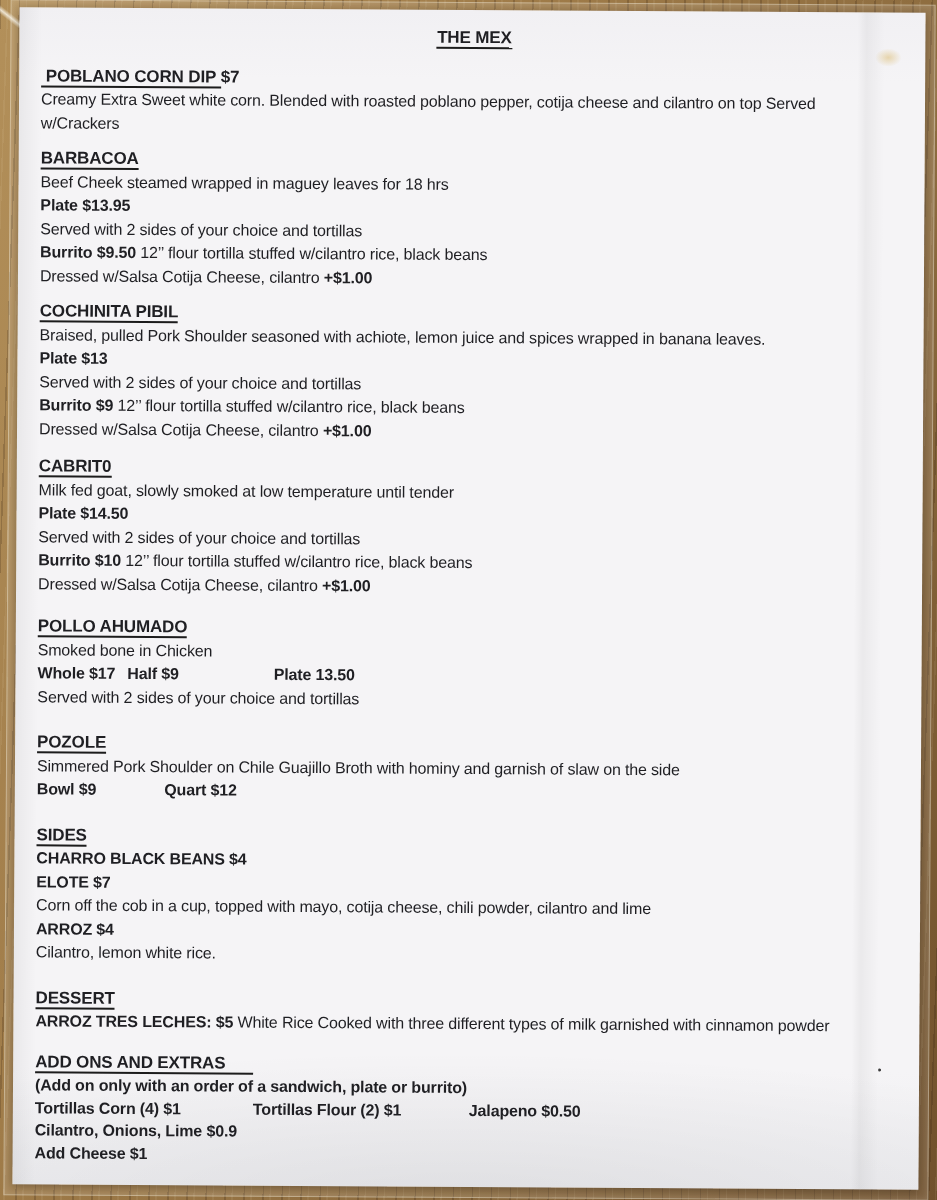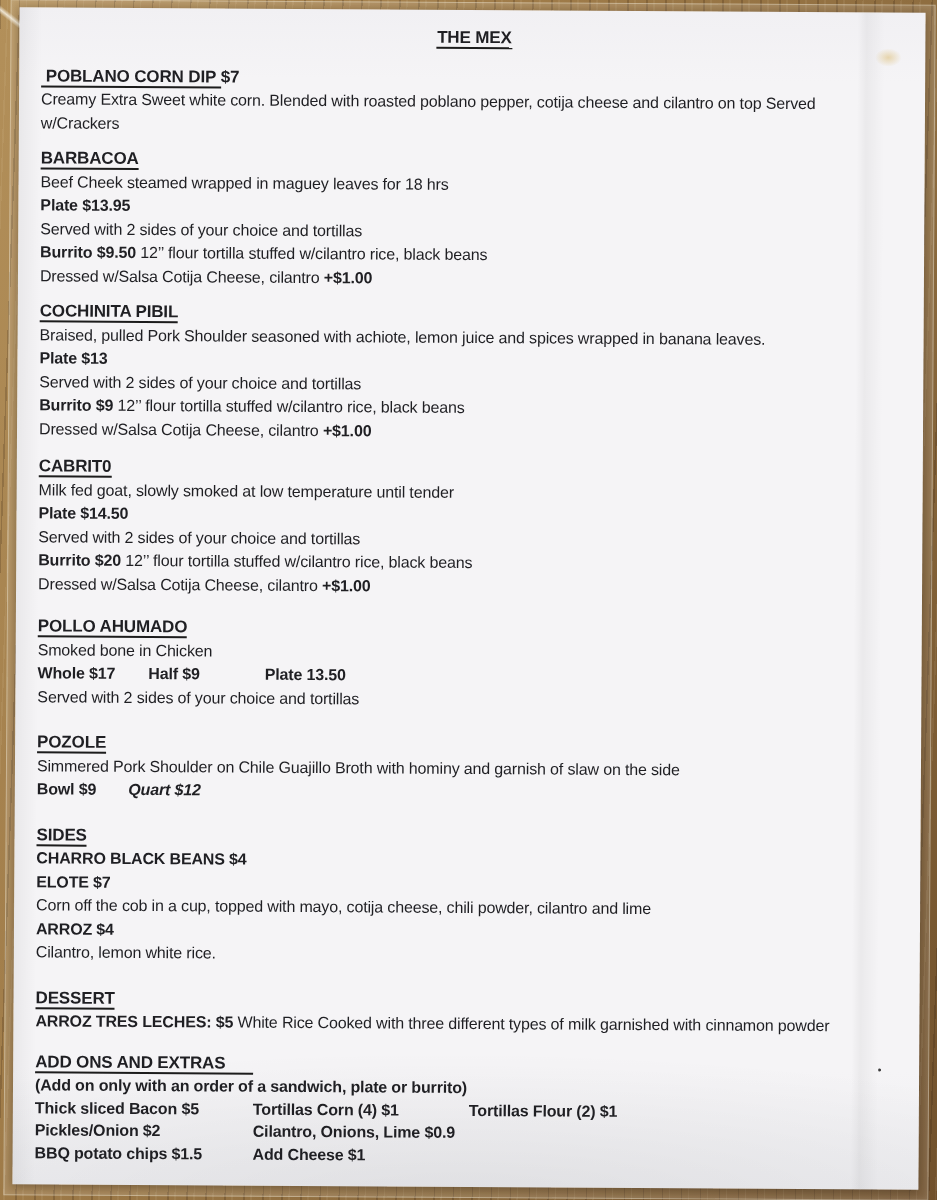--- a/index.html
+++ b/index.html
@@ -103,62 +103,58 @@
           <div class="line"><span class="seg bold">Plate $13</span></div>
           <div class="line"><span class="seg">Served with 2 sides of your choice and tortillas</span></div>
           <div class="line"><span class="seg bold">Burrito $9</span><span class="seg"> 12’’ flour tortilla stuffed w/cilantro rice, black beans</span></div>
           <div class="line"><span class="seg">Dressed w/Salsa Cotija Cheese, cilantro </span><span class="seg bold">+$1.00</span></div>
         </div>
         <div class="section">
           <div class="heading"><span class="seg bold und">CABRIT0</span></div>
           <div class="line"><span class="seg">Milk fed goat, slowly smoked at low temperature until tender</span></div>
           <div class="line"><span class="seg bold">Plate $14.50</span></div>
           <div class="line"><span class="seg">Served with 2 sides of your choice and tortillas</span></div>
-          <div class="line"><span class="seg bold">Burrito $20</span><span class="seg"> 12’’ flour tortilla stuffed w/cilantro rice, black beans</span></div>
+          <div class="line"><span class="seg bold">Burrito $10</span><span class="seg"> 12’’ flour tortilla stuffed w/cilantro rice, black beans</span></div>
           <div class="line"><span class="seg">Dressed w/Salsa Cotija Cheese, cilantro </span><span class="seg bold">+$1.00</span></div>
         </div>
         <div class="section">
           <div class="heading"><span class="seg bold und">POLLO AHUMADO</span></div>
           <div class="line"><span class="seg">Smoked bone in Chicken</span></div>
-          <div class="line"><span class="seg bold">Whole $17</span><span class="seg bold" style="margin-left: 33px;">Half $9</span><span class="seg bold" style="margin-left: 31px; padding-left: 34px;">Plate 13.50</span></div>
+          <div class="line"><span class="seg bold">Whole $17</span><span class="seg bold" style="margin-left: 12px;">Half $9</span><span class="seg bold" style="margin-left: 61px; padding-left: 34px;">Plate 13.50</span></div>
           <div class="line"><span class="seg">Served with 2 sides of your choice and tortillas</span></div>
         </div>
         <div class="section">
           <div class="heading"><span class="seg bold und">POZOLE</span></div>
           <div class="line"><span class="seg">Simmered Pork Shoulder on Chile Guajillo Broth with hominy and garnish of slaw on the side</span></div>
-          <div class="line"><span class="seg bold">Bowl $9</span><span class="seg bold" style="margin-left: 32px; font-style: italic;">Quart $12</span></div>
+          <div class="line"><span class="seg bold">Bowl $9</span><span class="seg bold" style="margin-left: 68px;">Quart $12</span></div>
         </div>
         <div class="section">
           <div class="heading"><span class="seg bold und">SIDES</span></div>
           <div class="line"><span class="seg bold">CHARRO BLACK BEANS $4</span></div>
           <div class="line"><span class="seg bold">ELOTE $7</span></div>
           <div class="line"><span class="seg">Corn off the cob in a cup, topped with mayo, cotija cheese, chili powder, cilantro and lime</span></div>
           <div class="line"><span class="seg bold">ARROZ $4</span></div>
           <div class="line"><span class="seg">Cilantro, lemon white rice.</span></div>
         </div>
         <div class="section">
           <div class="heading"><span class="seg bold und">DESSERT</span></div>
           <div class="line"><span class="seg bold">ARROZ TRES LECHES: $5</span><span class="seg"> White Rice Cooked with three different types of milk garnished with cinnamon powder</span></div>
         </div>
         <div class="section">
           <div class="heading"><span class="seg bold und">ADD ONS AND EXTRAS&nbsp;&nbsp;&nbsp;&nbsp;&nbsp;&nbsp;</span></div>
           <div class="line"><span class="seg bold">(Add on only with an order of a sandwich, plate or burrito)</span></div>
           <div class="addon-grid">
             <div class="addon-col">
-              <div class="addon-item">Thick sliced Bacon $5</div>
-              <div class="addon-item">Pickles/Onion $2</div>
-              <div class="addon-item">BBQ potato chips $1.5</div>
-            </div>
-            <div class="addon-col">
               <div class="addon-item">Tortillas Corn (4) $1</div>
               <div class="addon-item">Cilantro, Onions, Lime $0.9</div>
               <div class="addon-item">Add Cheese $1</div>
             </div>
             <div class="addon-col">
               <div class="addon-item">Tortillas Flour (2) $1</div>
             </div>
             <div class="addon-col">
+              <div class="addon-item">Jalapeno $0.50</div>
             </div>
           </div>
         </div>
       </div>
   </div>
 </div>
 
 </body></html>

